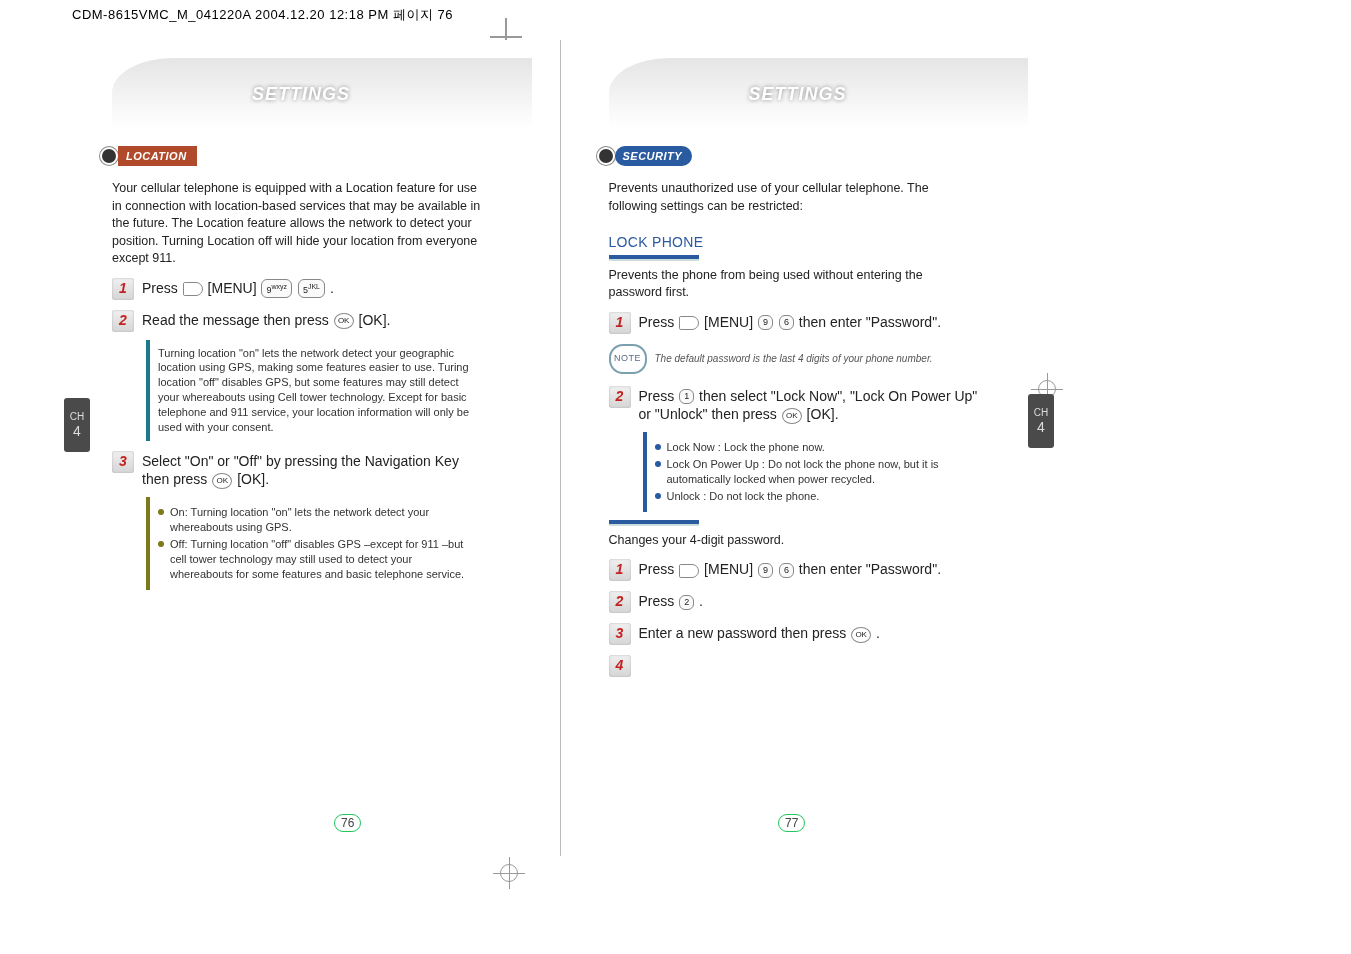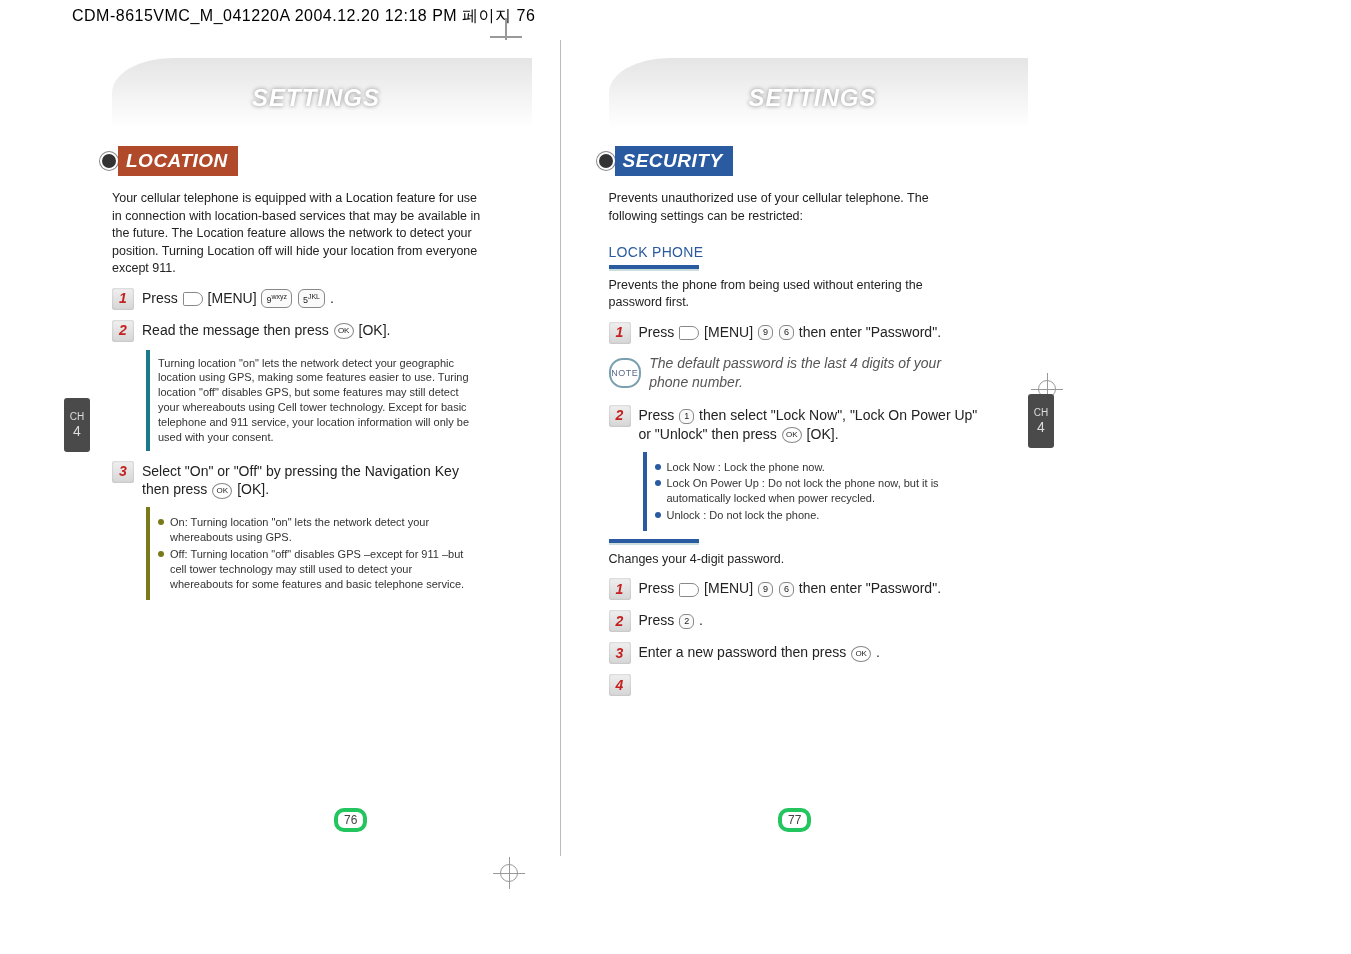--- a/index.html
+++ b/index.html
@@ -1,61 +1,61 @@
 <!DOCTYPE html>
 <html><head>
 <meta charset="utf-8">
 <style>
   html,body{margin:0;padding:0;font-family:Arial,Helvetica,sans-serif;background:#fff;color:#333;}
   .stage{width:1351px;height:954px;position:relative;background:#fff;}
-  .printhead{position:absolute;top:6px;left:72px;font-size:16px;color:#000;letter-spacing:0.5px;}
+  .printhead{position:absolute;top:6px;left:72px;font-size:13px;color:#000;letter-spacing:0.5px;}
   .crop{position:absolute;border:1px solid #999;}
   .crop.tl{top:18px;left:505px;width:0;height:20px;}
   .crop.tl2{top:36px;left:490px;width:30px;height:0;}
   .circ{width:16px;height:16px;border:1px solid #999;border-radius:50%;display:inline-block;position:relative;}
   .circ:after{content:"";position:absolute;top:50%;left:-8px;right:-8px;border-top:1px solid #999;}
   .circ:before{content:"";position:absolute;left:50%;top:-8px;bottom:-8px;border-left:1px solid #999;}
   .regmark-r{position:absolute;right:295px;top:380px;}
   .regmark-b{position:absolute;left:500px;bottom:68px;}
   .spread{position:absolute;top:40px;left:64px;right:295px;bottom:98px;display:flex;}
   .page{flex:1;position:relative;padding:18px 28px 0 48px;border:0 solid #ccc;}
   .page.left{border-right:1px solid #bbb;}
   .hdr{height:70px;position:relative;margin-bottom:14px;}
   .hdrbg{position:absolute;inset:0;background:linear-gradient(180deg,#e5e5e5 0%,rgba(255,255,255,0)100%);border-top-left-radius:60px 35px;border-top-right-radius:0;}
-  .hdr h1{position:relative;color:#fff;font-style:italic;font-weight:bold;font-size:24px;letter-spacing:1px;margin:0;padding:26px 0 0 140px;text-shadow:0 0 4px #888;}
+  .hdr h1{position:relative;color:#fff;font-style:italic;font-weight:bold;font-size:18px;letter-spacing:1px;margin:0;padding:26px 0 0 140px;text-shadow:0 0 4px #888;}
   .secpill{display:inline-flex;align-items:center;margin:4px 0 8px -10px;}
   .secdot{width:14px;height:14px;border-radius:50%;background:#333;margin-right:2px;box-shadow:0 0 0 2px #fff,0 0 0 3px #888;}
-  .sectab{color:#fff;font-weight:bold;font-size:19px;padding:4px 10px 4px 8px;font-style:italic;letter-spacing:0.5px;}
+  .sectab{color:#fff;font-weight:bold;font-size:11px;padding:4px 10px 4px 8px;font-style:italic;letter-spacing:0.5px;}
   .body{font-size:12.5px;line-height:1.4;color:#222;max-width:370px;}
   .body p{margin:6px 0 10px;}
   .steprow{display:flex;align-items:flex-start;gap:8px;margin:10px 0 2px;}
   .stepbadge{width:22px;height:22px;border-radius:3px;background:linear-gradient(180deg,#f0f0f0,#d5d5d5);display:flex;align-items:center;justify-content:center;flex:0 0 22px;box-shadow:inset 0 0 2px #aaa;}
   .stepbadge span{font-weight:bold;font-size:14px;font-style:italic;}
   .stepbadge.red span{color:#c52121;}
   .steptxt{font-size:14px;line-height:1.35;padding-top:1px;}
   .keycap{display:inline-block;border:1px solid #888;border-radius:6px;padding:0 4px;font-size:9px;line-height:13px;vertical-align:middle;margin:0 1px;background:#fafafa;}
   .okcap{display:inline-block;border:1px solid #888;border-radius:50%;width:18px;height:14px;font-size:8px;line-height:14px;text-align:center;vertical-align:middle;margin:0 1px;}
   .infobox{margin:8px 0 8px 34px;border-left:4px solid;padding:6px 8px;font-size:11px;line-height:1.35;color:#333;max-width:320px;}
   .infobox.teal{border-color:#1a7a8a;}
   .infobox.olive{border-color:#7a7a1a;}
   .infobox.blue{border-color:#2a5aa0;}
   .infobox .brow{display:flex;gap:6px;margin:2px 0;}
   .bdot{width:6px;height:6px;border-radius:50%;flex:0 0 6px;margin-top:4px;}
   .olive .bdot{background:#7a7a1a;}
   .blue .bdot{background:#2a5aa0;}
   .noterow{display:flex;align-items:center;gap:8px;margin:10px 0 12px 0;}
   .notebadge{width:34px;height:26px;border:2px solid #7aa0b0;border-radius:14px;display:flex;align-items:center;justify-content:center;color:#5a6a88;font-weight:normal;font-size:9px;letter-spacing:0.5px;}
-  .notetxt{font-style:italic;font-size:14px;color:#555;}
+  .notetxt{font-style:italic;font-size:10px;color:#555;}
   .subhead{color:#2a5aa0;font-size:14px;font-weight:normal;margin:18px 0 2px;letter-spacing:0.3px;}
   .subrule{width:90px;height:4px;background:#2a5aa0;margin-bottom:8px;box-shadow:0 2px 0 #cdd;}
   .chtab{position:absolute;width:26px;height:54px;background:#4a4a4a;color:#ddd;font-size:10px;display:flex;flex-direction:column;align-items:center;justify-content:center;border-radius:3px;line-height:1.1;}
   .chtab.l{left:64px;top:398px;}
   .chtab.r{left:1028px;top:394px;}
   .chtab .n{font-size:14px;margin-top:2px;}
-  .pgnum{position:absolute;bottom:122px;font-size:12px;color:#444;border:4px solid #22c55e;border-radius:10px;padding:1px 6px;}
+  .pgnum{position:absolute;bottom:122px;font-size:12px;color:#444;border:1px solid #22c55e;border-radius:10px;padding:1px 6px;}
   .pgnum.l{left:334px;}
   .pgnum.r{left:778px;}
   .keyicon{display:inline-block;width:18px;height:12px;border:1px solid #888;border-radius:2px 8px 8px 2px;vertical-align:middle;margin:0 1px;position:relative;}
 </style>
 </head>
 <body>
 
 <div class="stage">
   <div class="printhead">CDM-8615VMC_M_041220A  2004.12.20 12:18 PM  페이지 76</div>
   <div class="crop tl"></div>
@@ -131,21 +131,21 @@
       </div>
     </div>
 
     <div class="page">
       <div class="hdr">
           <div class="hdrbg"></div>
         <h1>SETTINGS</h1>
       </div>
       <div class="secpill">
         <span class="secdot"></span>
-        <span class="sectab" style="background:#2a5aa0;">SECURITY</span>
+        <span class="sectab" style="background:#2a5aa0;border-radius:11px;">SECURITY</span>
       </div>
       <div class="body">
         <p>Prevents unauthorized use of your cellular telephone. The following settings can be restricted:</p>
 
         <div class="subhead">LOCK PHONE</div>
         <div class="subrule"></div>
         <p>Prevents the phone from being used without entering the password first.</p>
 
         <div class="steprow">
           <div class="stepbadge red">

